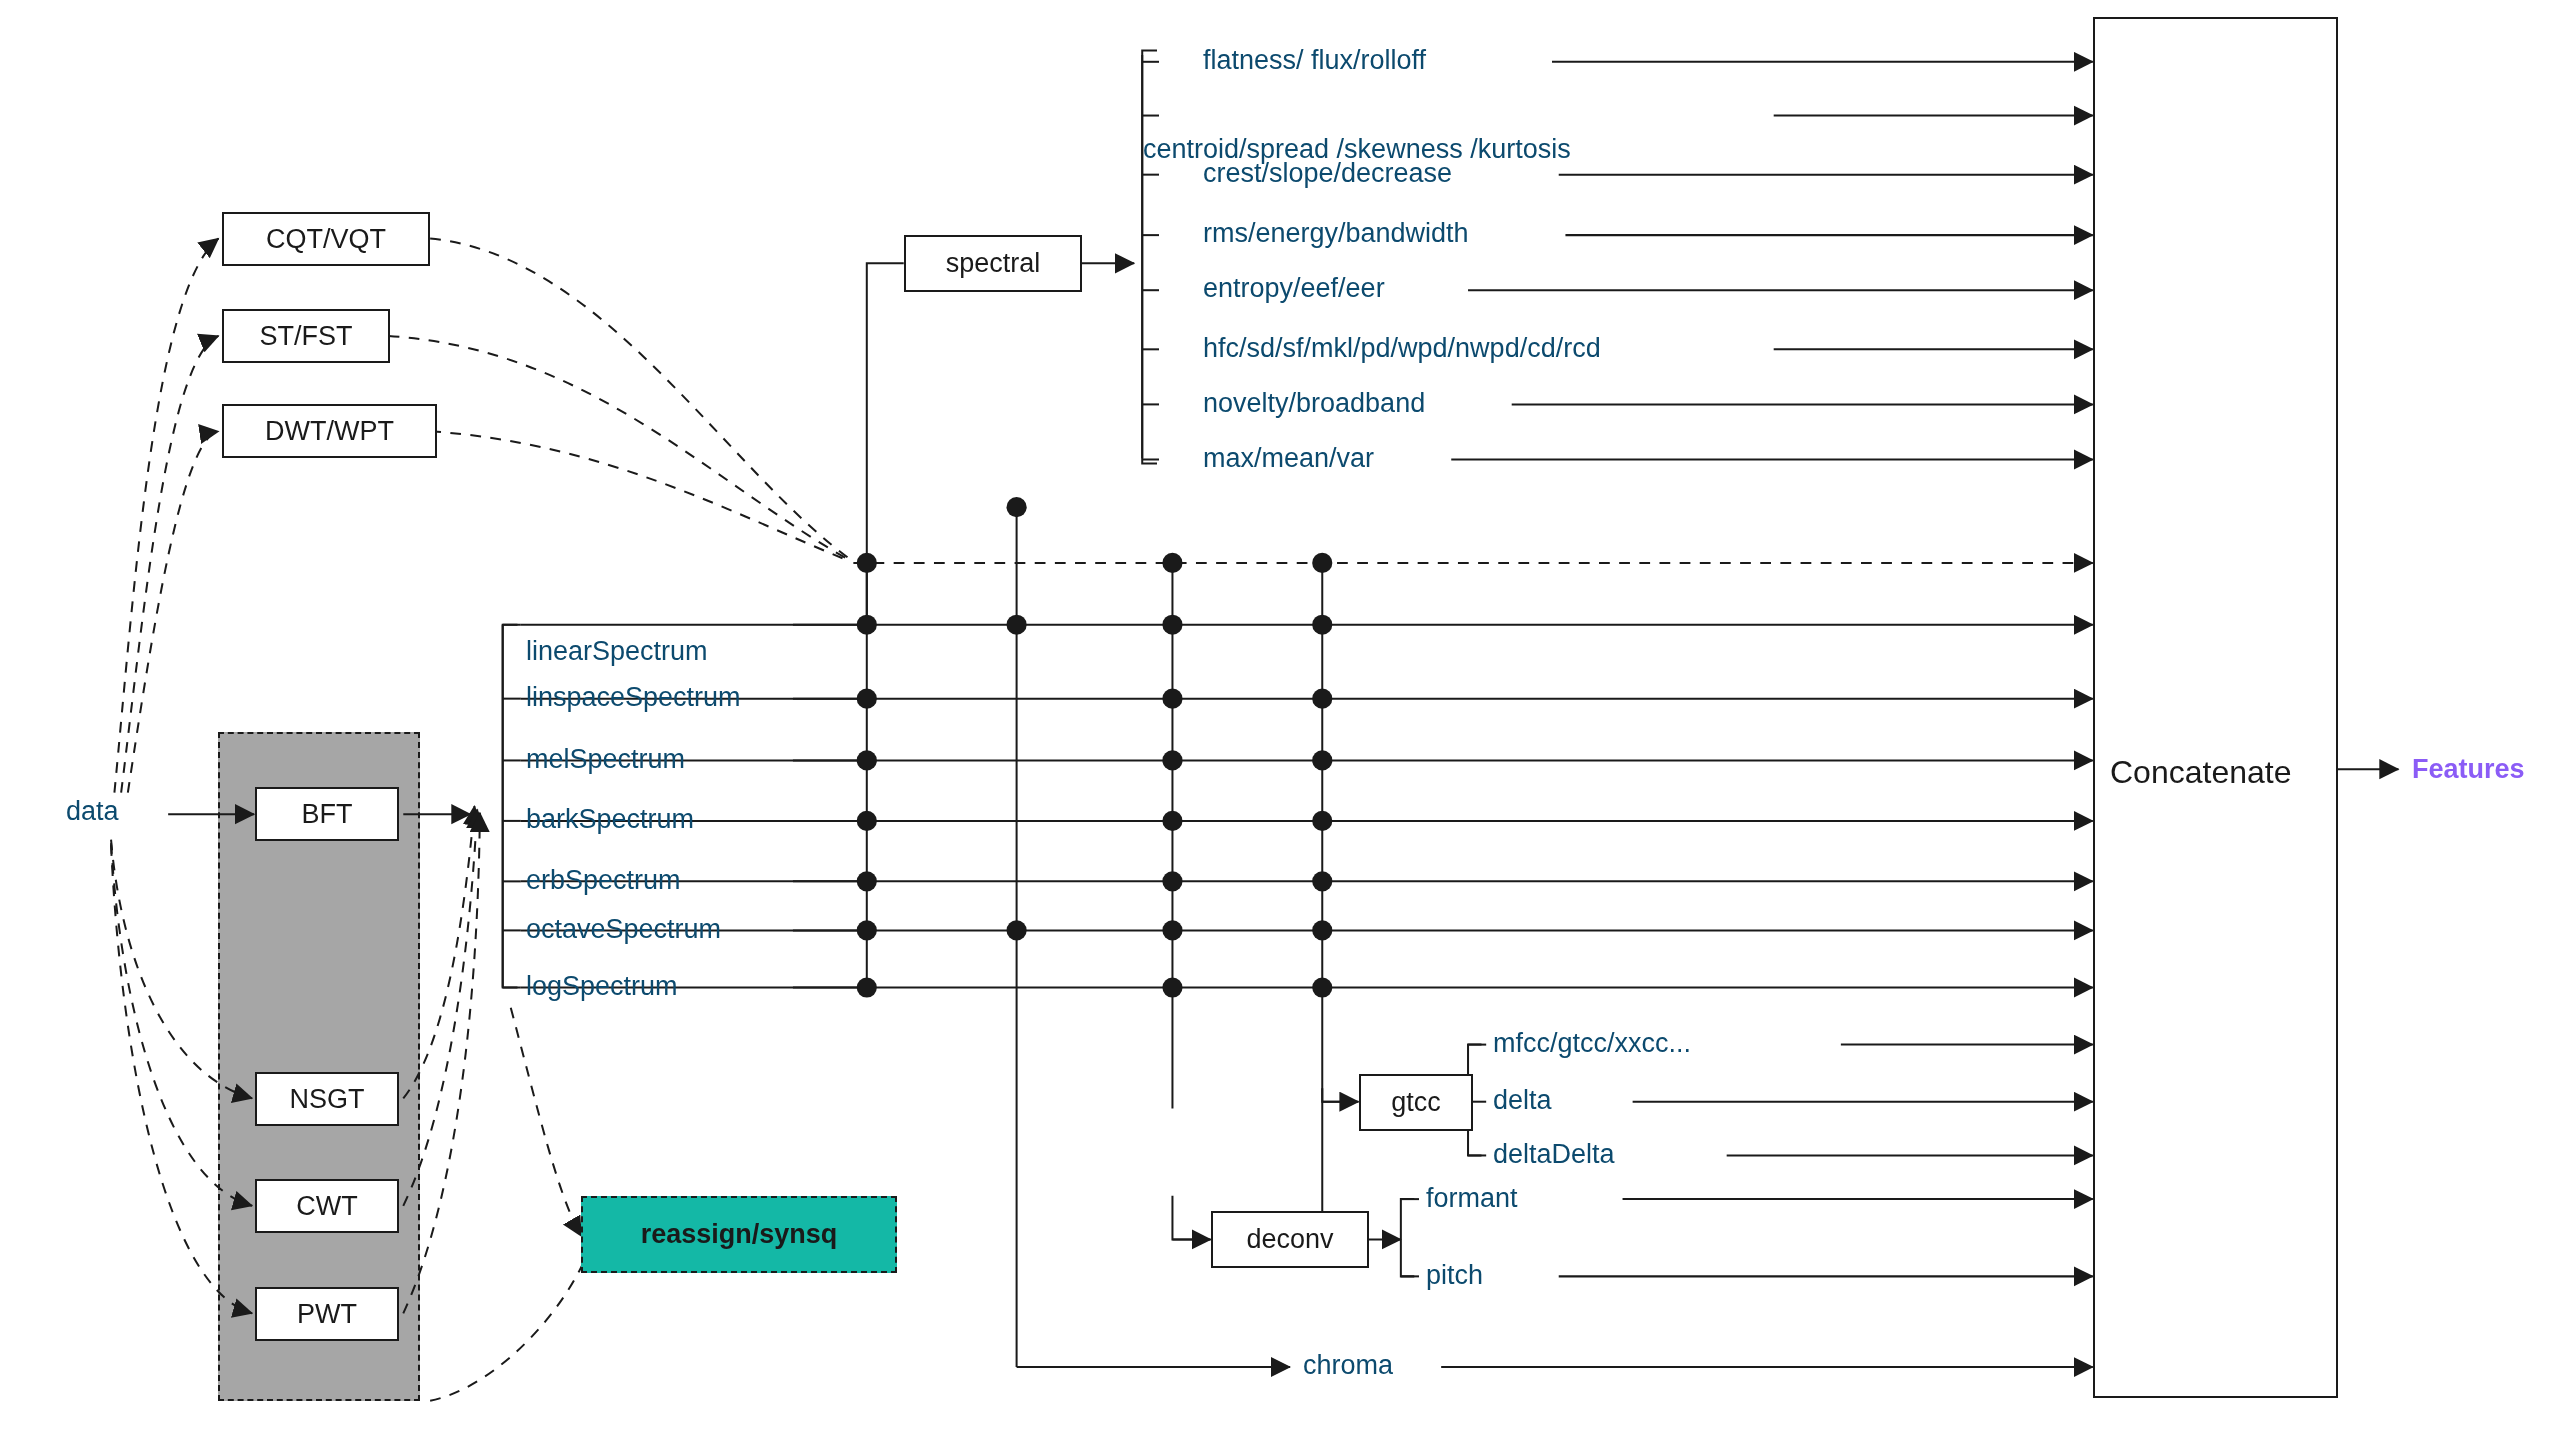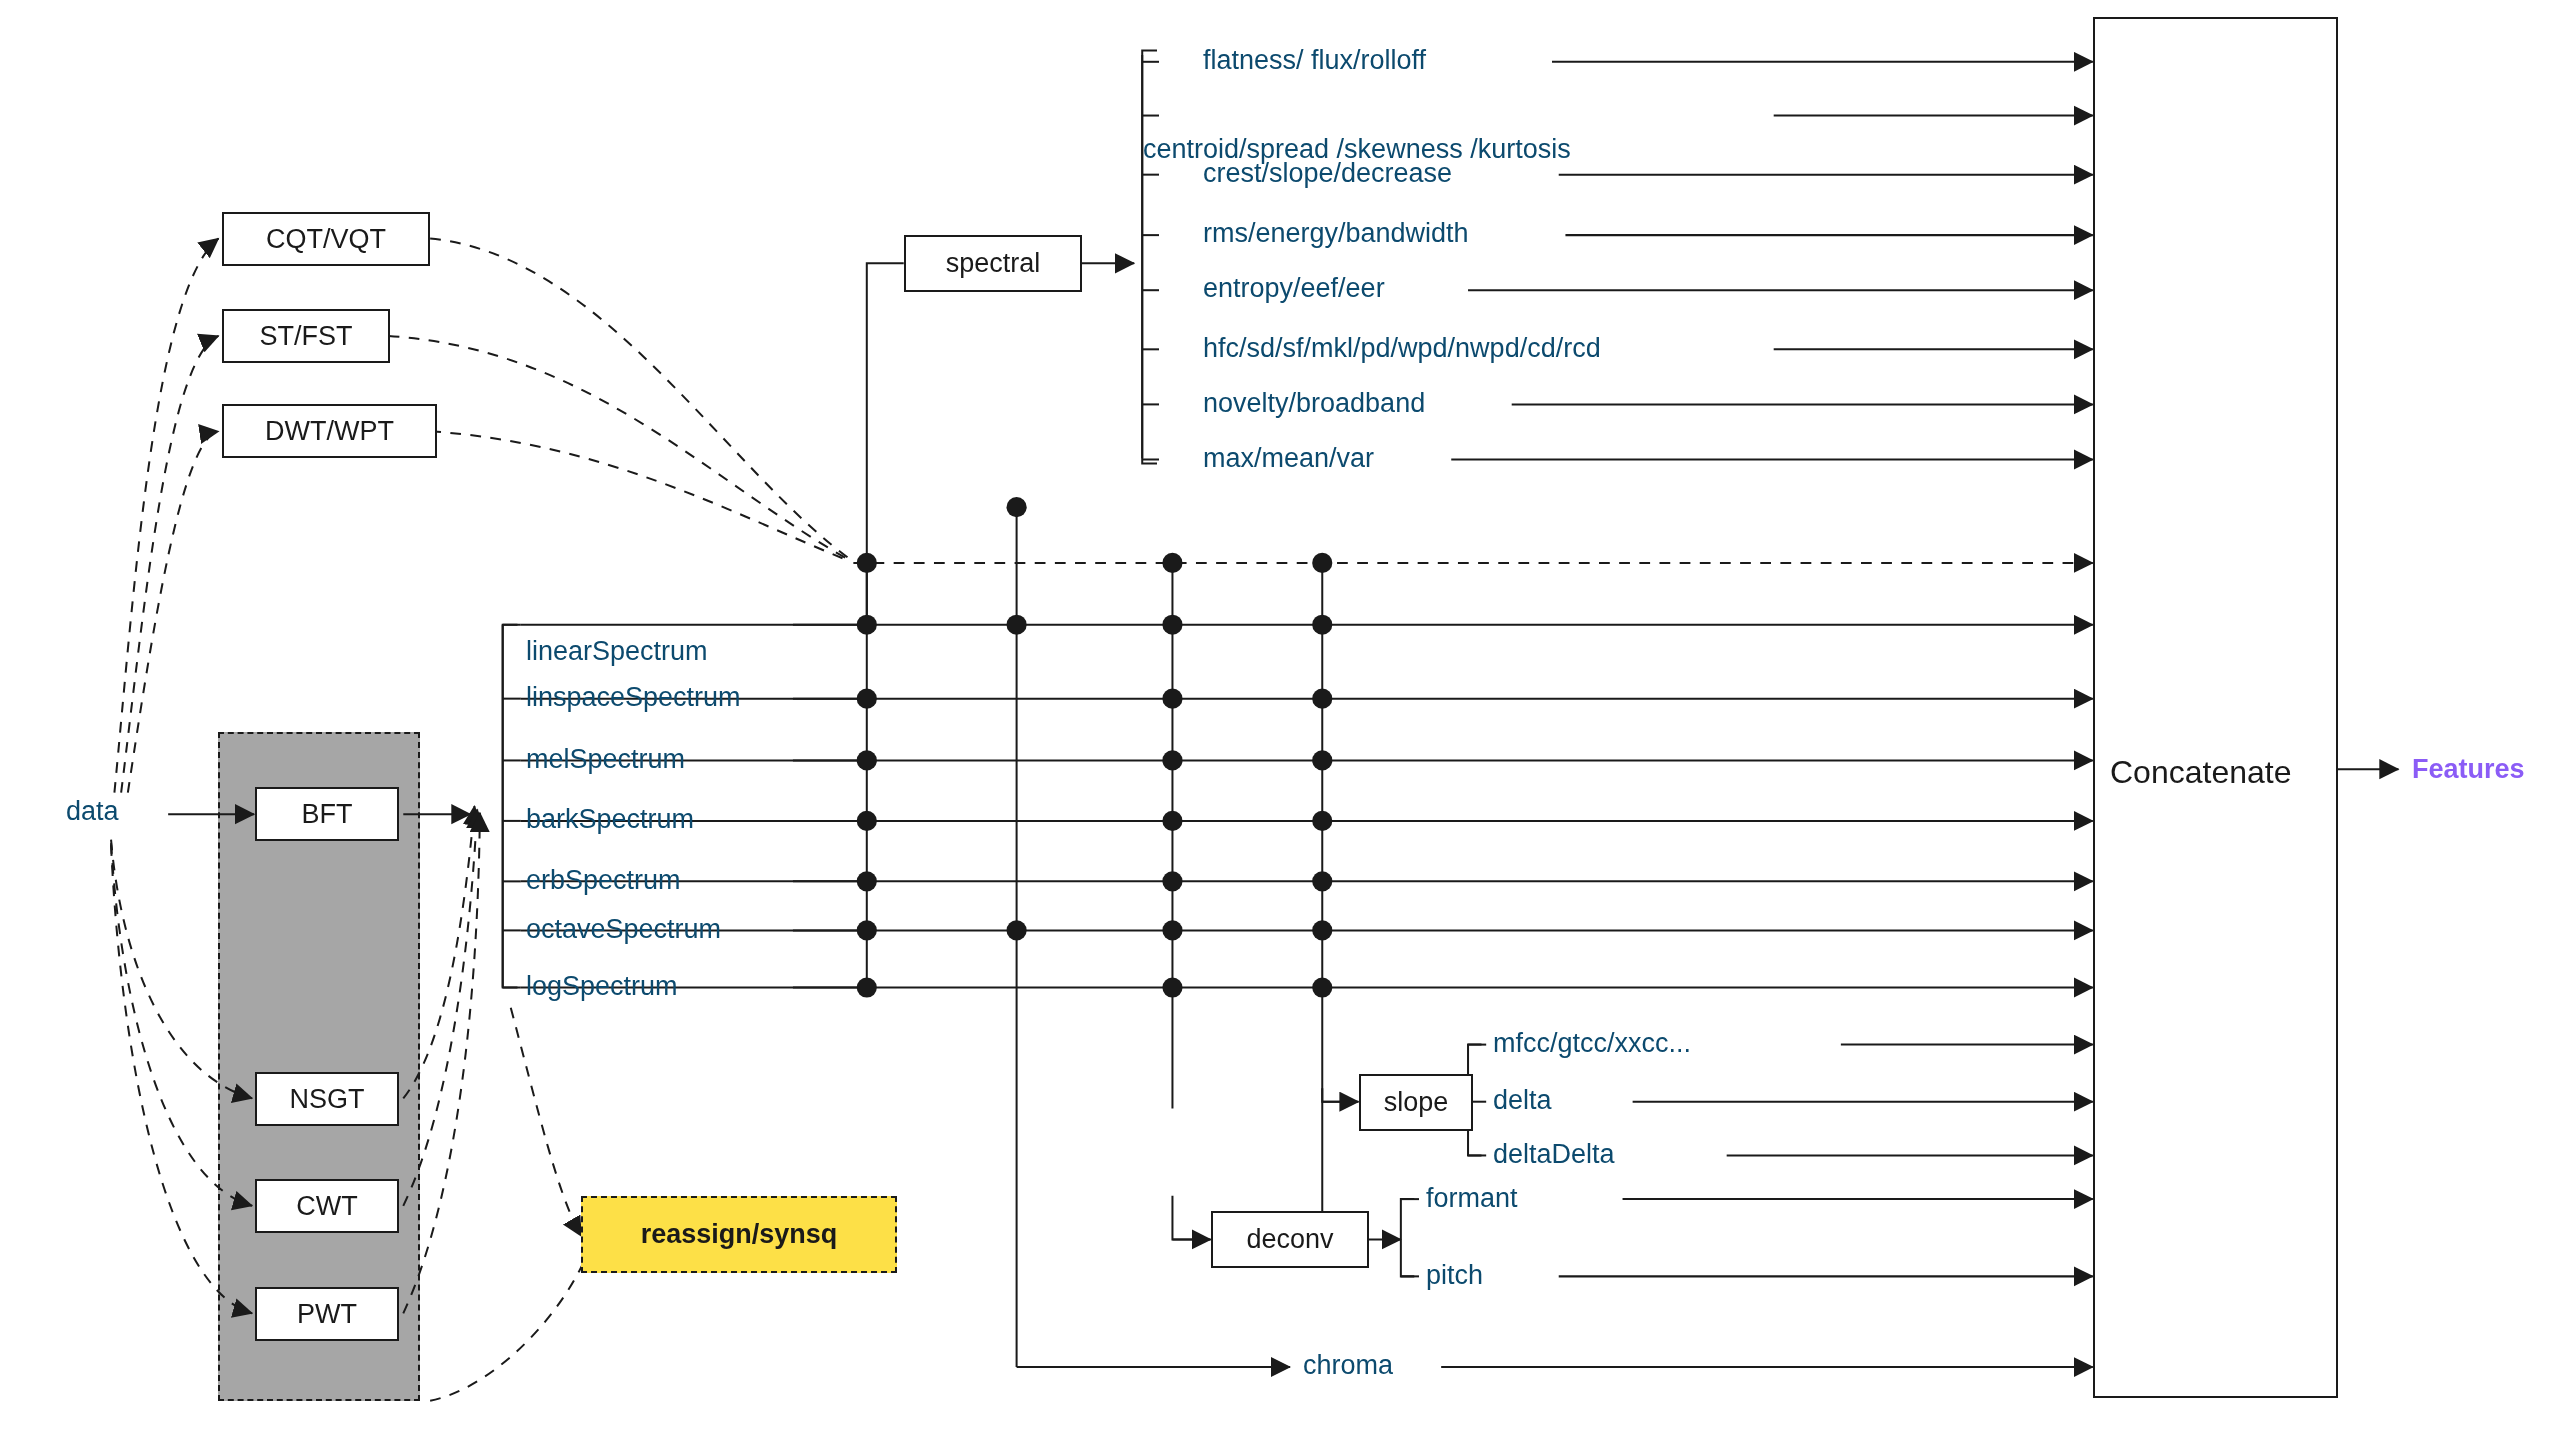--- a/index.html
+++ b/index.html
@@ -1,21 +1,21 @@
 <!DOCTYPE html>
 <html style="font-size:10.8px"><head>
 <meta charset="utf-8">
 <style>
   html,body{margin:0;padding:0;background:#ffffff;}
   body{font-family:"Liberation Sans",sans-serif;}
   #stage{position:relative;width:2576px;height:1447px;background:#ffffff;overflow:hidden;}
   #stage svg{position:absolute;left:0;top:0;width:2576px;height:1447px;}
   .lbl{position:absolute;font-size:27px;color:#0c4a6e;white-space:nowrap;line-height:1;}
   .box{position:absolute;border:2px solid #1a1a1a;background:#ffffff;display:flex;align-items:center;justify-content:center;font-size:27px;color:#1a1a1a;box-sizing:border-box;white-space:nowrap;}
-  .dashbox{position:absolute;border:2px dashed #1a1a1a;background:#fde047;display:flex;align-items:center;justify-content:center;font-size:27px;font-weight:bold;color:#1a1a1a;box-sizing:border-box;white-space:nowrap;}
+  .dashbox{position:absolute;border:2px dashed #1a1a1a;background:#14b8a6;display:flex;align-items:center;justify-content:center;font-size:27px;font-weight:bold;color:#1a1a1a;box-sizing:border-box;white-space:nowrap;}
   .greyband{position:absolute;background:#a6a6a6;border:2px dashed #1a1a1a;box-sizing:border-box;}
   .features{position:absolute;font-size:27px;font-weight:bold;color:#8b5cf6;white-space:nowrap;}
   .concat{position:absolute;border:2px solid #1a1a1a;background:#ffffff;box-sizing:border-box;}
   .concat-lbl{position:absolute;font-size:32px;color:#1a1a1a;white-space:nowrap;}
 </style>
 </head>
 <body>
 
 <div id="stage">
 
@@ -185,21 +185,21 @@
 
   <div class="box" style="left:255px;top:787px;width:144px;height:54px;">BFT</div>
   <div class="box" style="left:255px;top:1072px;width:144px;height:54px;">NSGT</div>
   <div class="box" style="left:255px;top:1179px;width:144px;height:54px;">CWT</div>
   <div class="box" style="left:255px;top:1287px;width:144px;height:54px;">PWT</div>
 
   <div class="dashbox" style="left:581px;top:1196px;width:316px;height:77px;">reassign/synsq</div>
 
   <div class="box" style="left:904px;top:235px;width:178px;height:57px;">spectral</div>
 
-  <div class="box" style="left:1359px;top:1074px;width:114px;height:57px;">slope</div>
+  <div class="box" style="left:1359px;top:1074px;width:114px;height:57px;">gtcc</div>
   <div class="box" style="left:1211px;top:1211px;width:158px;height:57px;">deconv</div>
 
   <div class="lbl" style="left:1203px;top:47px;">flatness/ flux/rolloff</div>
   <div class="lbl" style="left:1143px;top:101px;margin-top:35px;">centroid/spread /skewness /kurtosis</div>
   <div class="lbl" style="left:1203px;top:160px;">crest/slope/decrease</div>
   <div class="lbl" style="left:1203px;top:220px;">rms/energy/bandwidth</div>
   <div class="lbl" style="left:1203px;top:275px;">entropy/eef/eer</div>
   <div class="lbl" style="left:1203px;top:335px;">hfc/sd/sf/mkl/pd/wpd/nwpd/cd/rcd</div>
   <div class="lbl" style="left:1203px;top:390px;">novelty/broadband</div>
   <div class="lbl" style="left:1203px;top:445px;">max/mean/var</div>

